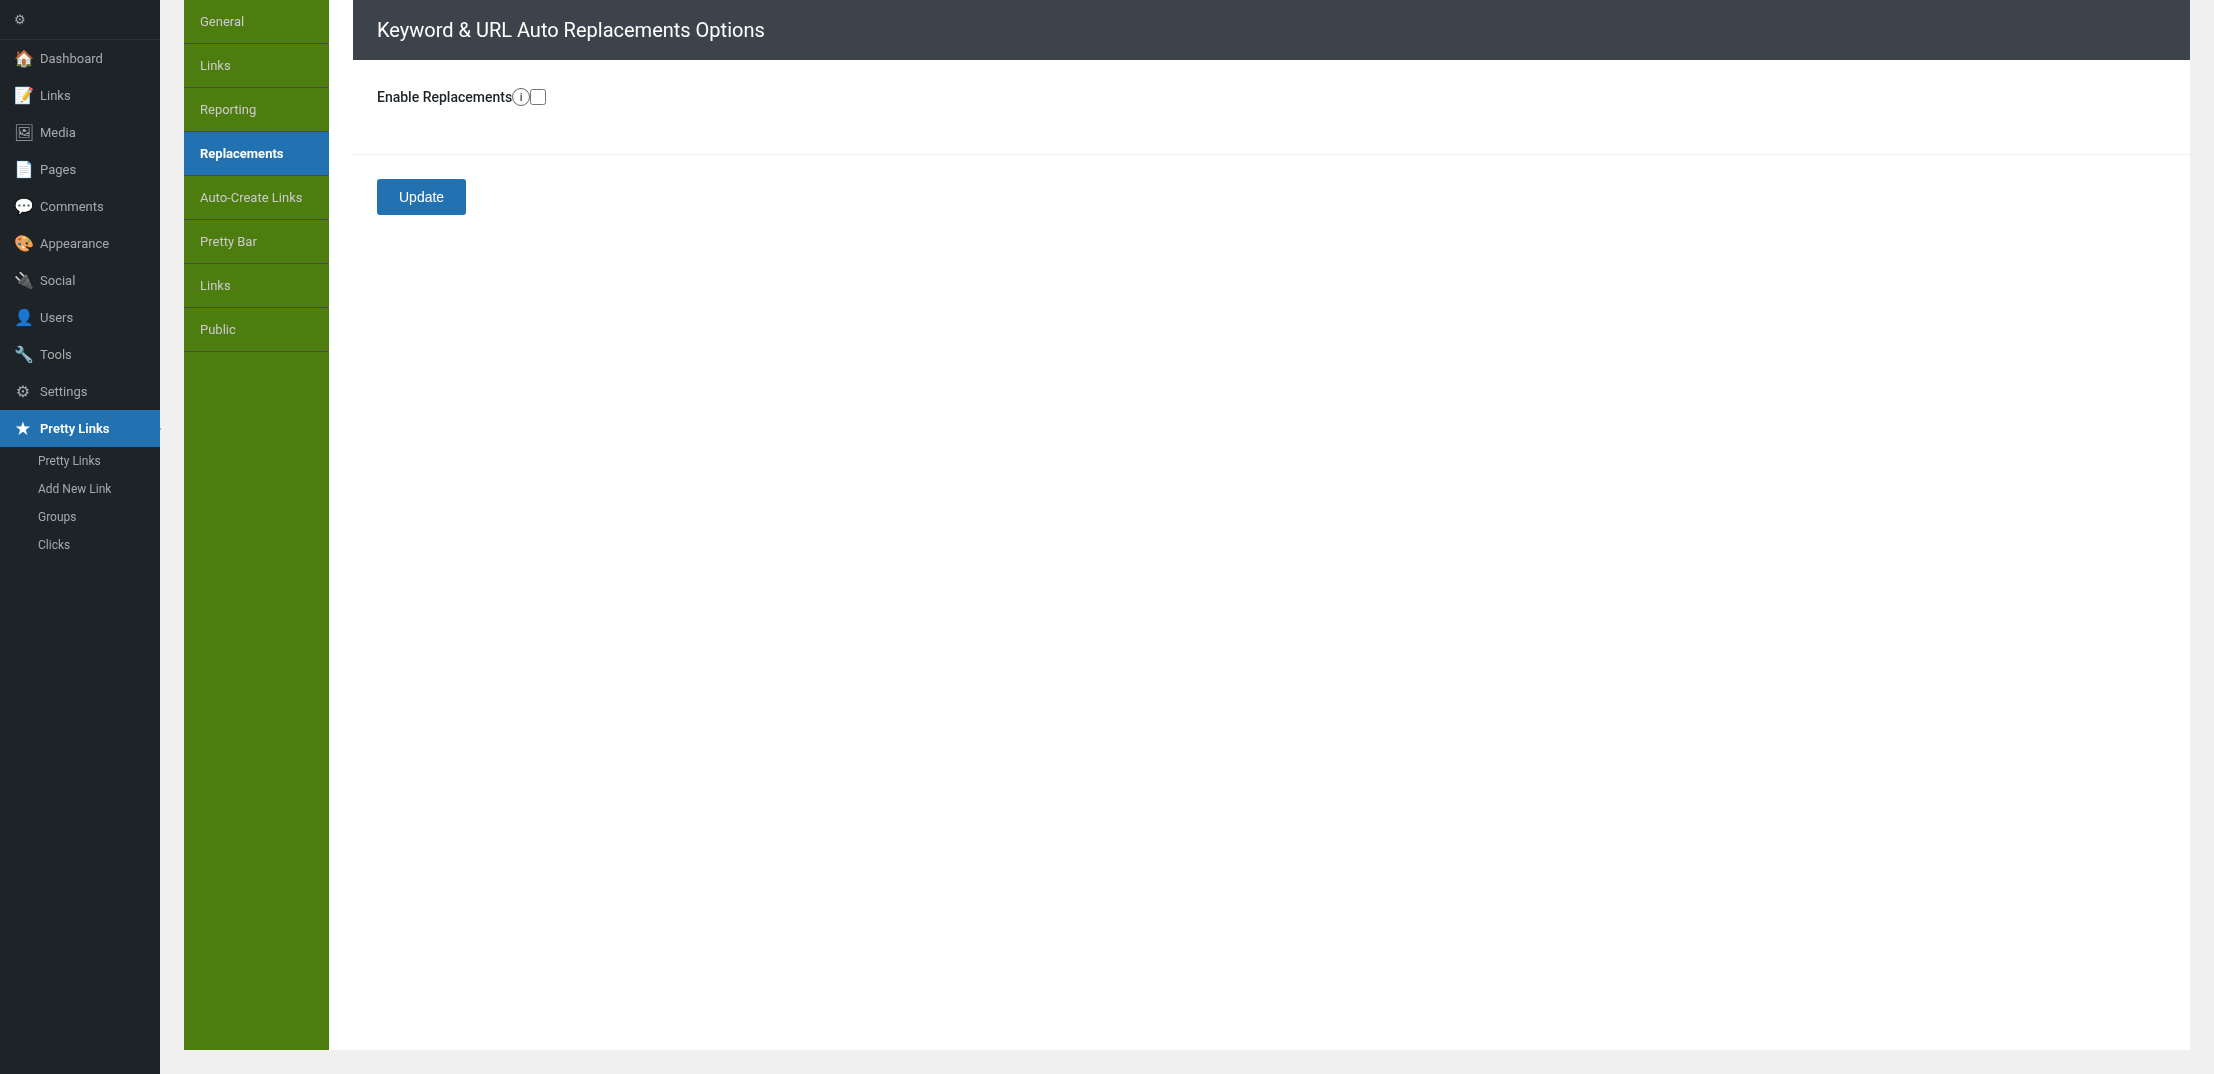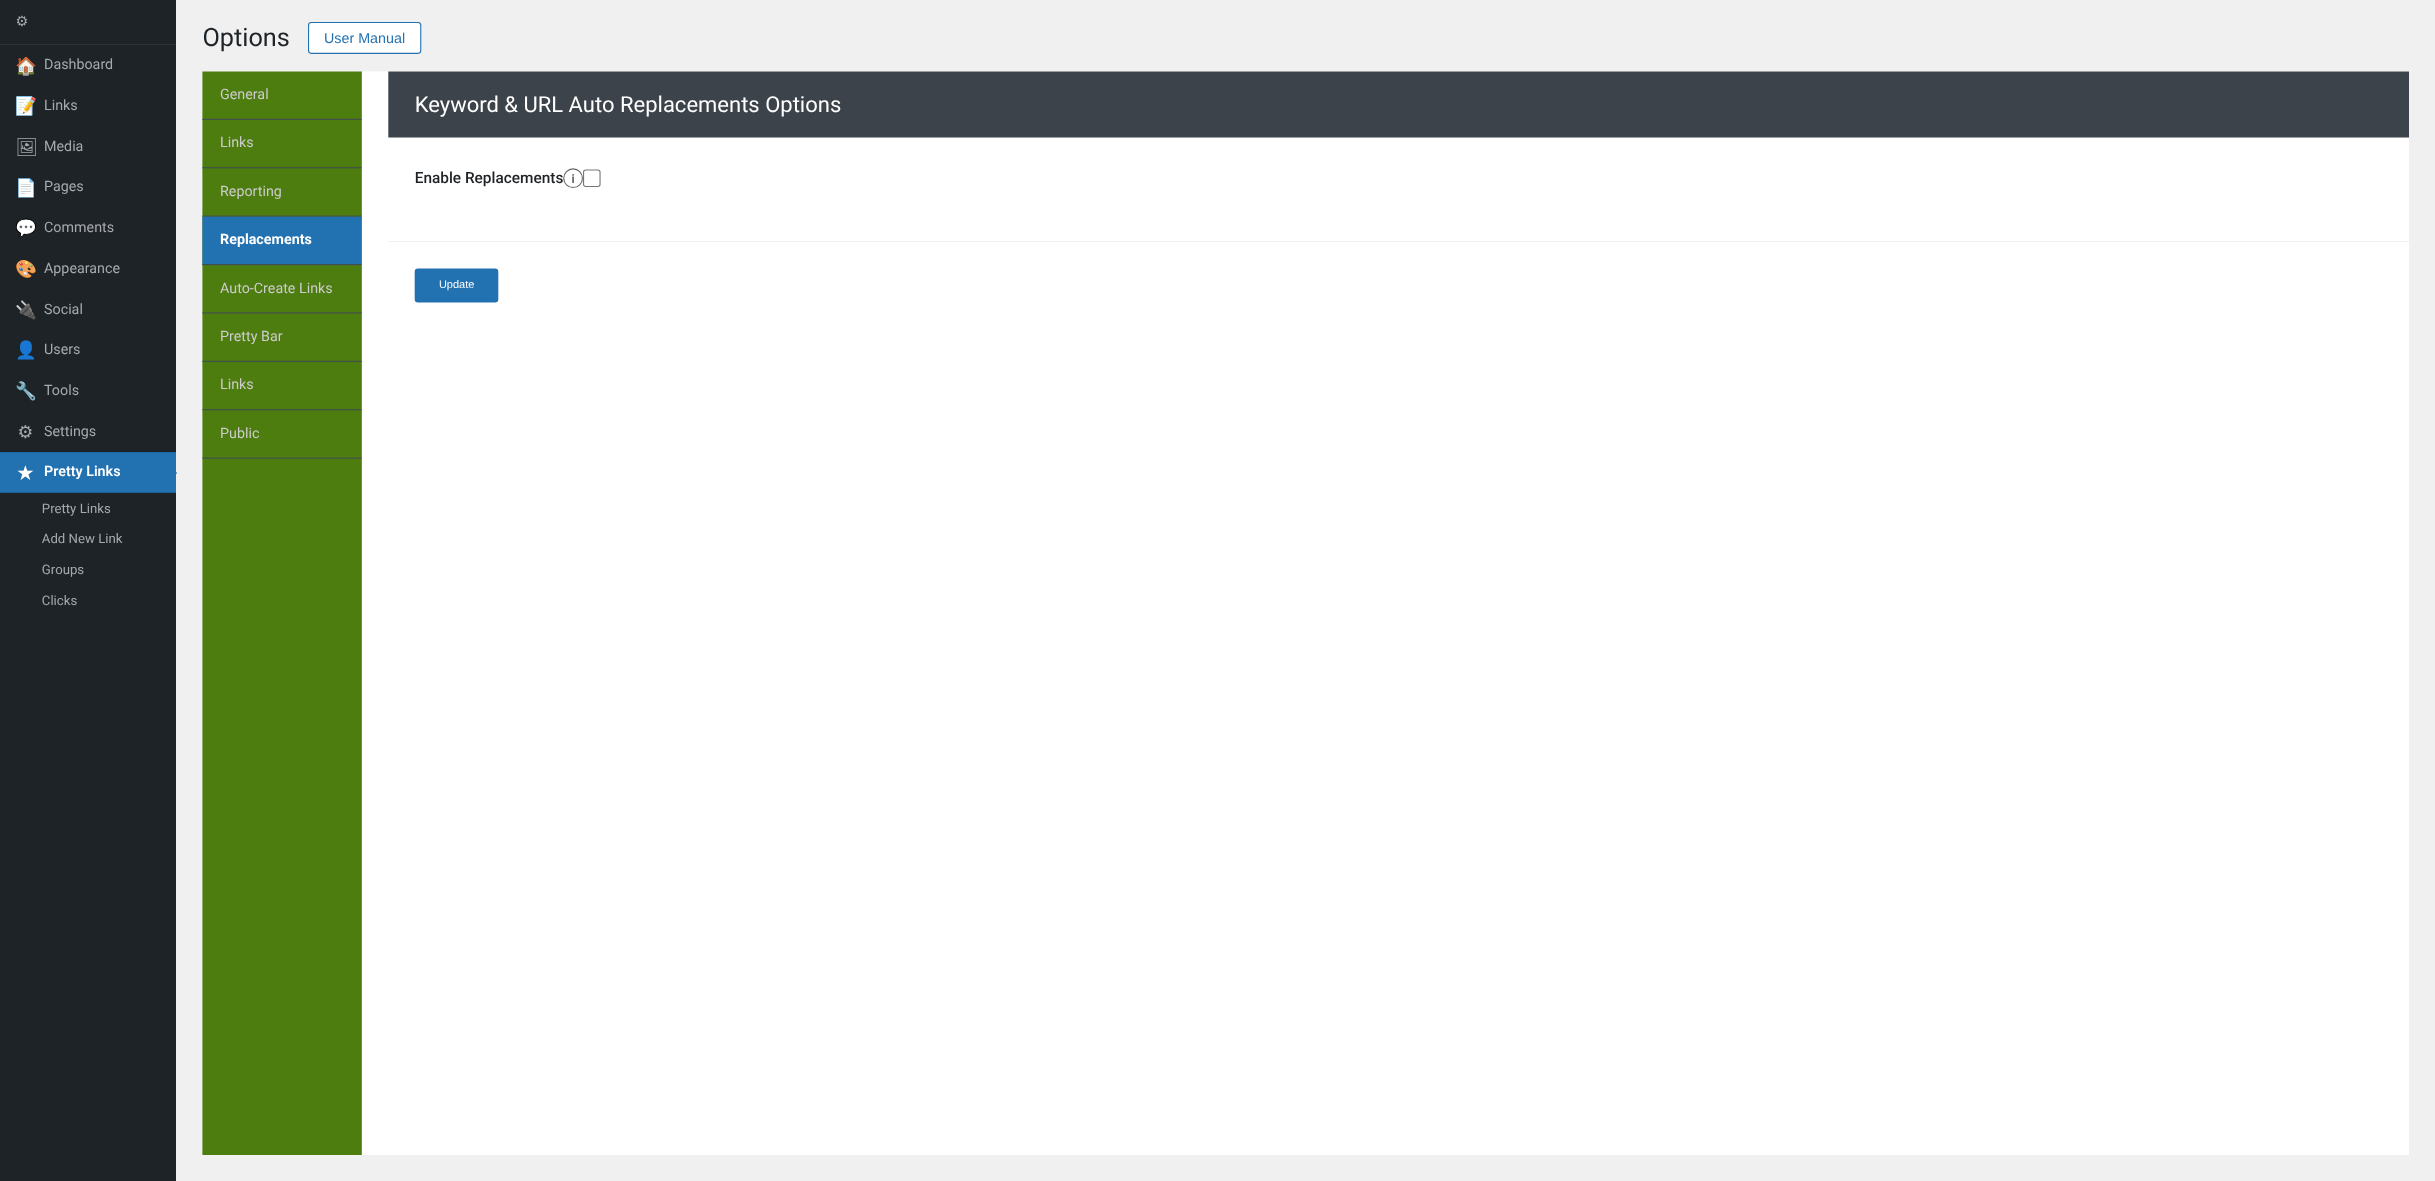--- a/index.html
+++ b/index.html
@@ -192,21 +192,21 @@
     .options-footer {
       padding: 24px;
       border-top: 1px solid #f0f0f1;
     }
 
     .update-btn {
       background: #2271b1;
       color: #fff;
       border: none;
       padding: 10px 22px;
-      font-size: 10px;
+      font-size: 14px;
       border-radius: 3px;
       cursor: pointer;
       font-weight: 500;
     }
   </style>
 </head>
 <body>
 
 <div id="sidebar">
   <div class="sidebar-logo">
@@ -267,24 +267,20 @@
   <div id="sidebar-sub-nav">
 
   <div class="sidebar-sub-item">Pretty Links</div>
       <div class="sidebar-sub-item">Add New Link</div>
       <div class="sidebar-sub-item">Groups</div>
       <div class="sidebar-sub-item">Clicks</div>
     </div>
 </div>
 
 <div id="main">
-  <div class="page-header">
-    <h1 class="page-title">Options</h1>
-    <button class="user-manual-btn">User Manual</button>
-  </div>
 
   <div class="content-area">
 
     <div class="sub-nav" id="sub-nav-panel">
 
     <div class="sub-nav-item">General</div>
         <div class="sub-nav-item">Links</div>
         <div class="sub-nav-item">Reporting</div>
         <div class="sub-nav-item active">Replacements</div>
         <div class="sub-nav-item">Auto-Create Links</div>

